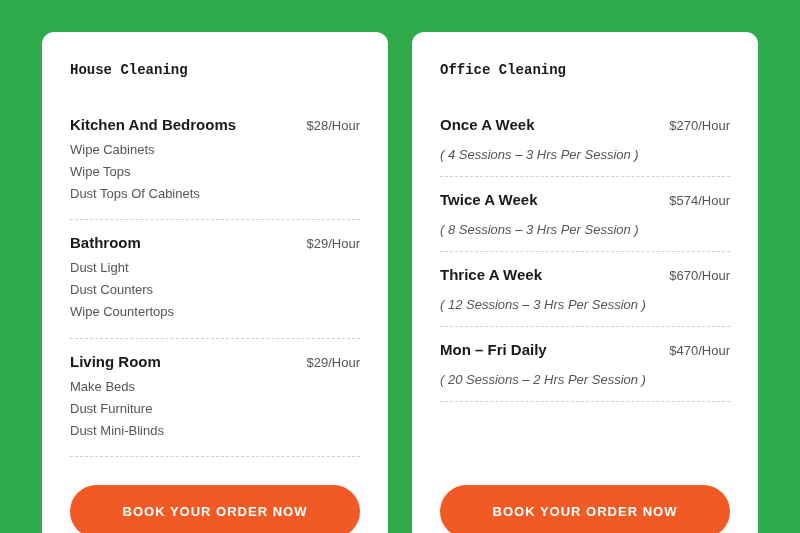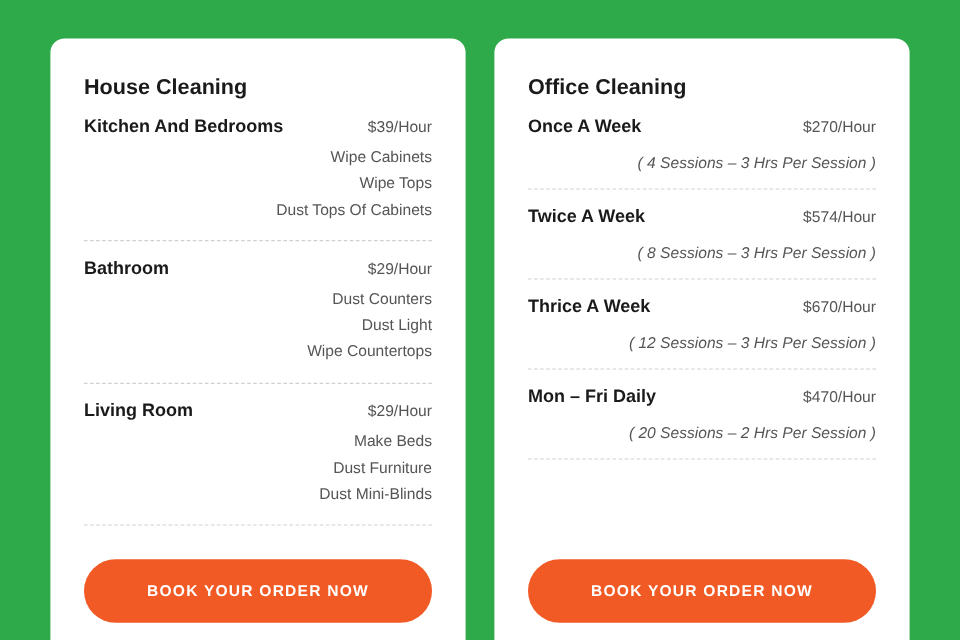--- a/index.html
+++ b/index.html
@@ -25,29 +25,30 @@
     .card {
       background: #fff;
       border-radius: 12px;
       padding: 30px 28px 28px;
       flex: 1;
       display: flex;
       flex-direction: column;
     }
 
     .card-title {
-      font-size: 18px;
+      font-size: 14px;
       font-weight: 700;
       color: #1a1a1a;
+      margin-bottom: 24px;
+      font-family: Liberation Mono, monospace;
     }
 
     .service-item {
       padding: 14px 0;
       border-bottom: 1px dashed #d0d0d0;
-      text-align: right;
     }
 
     .service-item:last-of-type {
       border-bottom: 1px dashed #d0d0d0;
     }
 
     .service-header {
       display: flex;
       justify-content: space-between;
       align-items: baseline;
@@ -111,40 +112,40 @@
 
 <div class="cards-container">
 
   <div class="card">
     <div class="card-title">House Cleaning</div>
 
     <div class="service-item">
       <div class="service-header">
         <span class="service-name">Kitchen And Bedrooms</span>
         <span class="service-price">
-          <span>$39/</span><span>Hour</span>
+          <span>$28/</span><span>Hour</span>
         </span>
       </div>
       <div class="service-details">
         <div>Wipe Cabinets</div>
         <div>Wipe Tops</div>
         <div>Dust Tops Of Cabinets</div>
       </div>
     </div>
 
     <div class="service-item">
       <div class="service-header">
         <span class="service-name">Bathroom</span>
         <span class="service-price">
           <span>$29/</span><span>Hour</span>
         </span>
       </div>
       <div class="service-details">
+        <div>Dust Light</div>
         <div>Dust Counters</div>
-        <div>Dust Light</div>
         <div>Wipe Countertops</div>
       </div>
     </div>
 
     <div class="service-item">
       <div class="service-header">
         <span class="service-name">Living Room</span>
         <span class="service-price">
           <span>$29/</span><span>Hour</span>
         </span>

